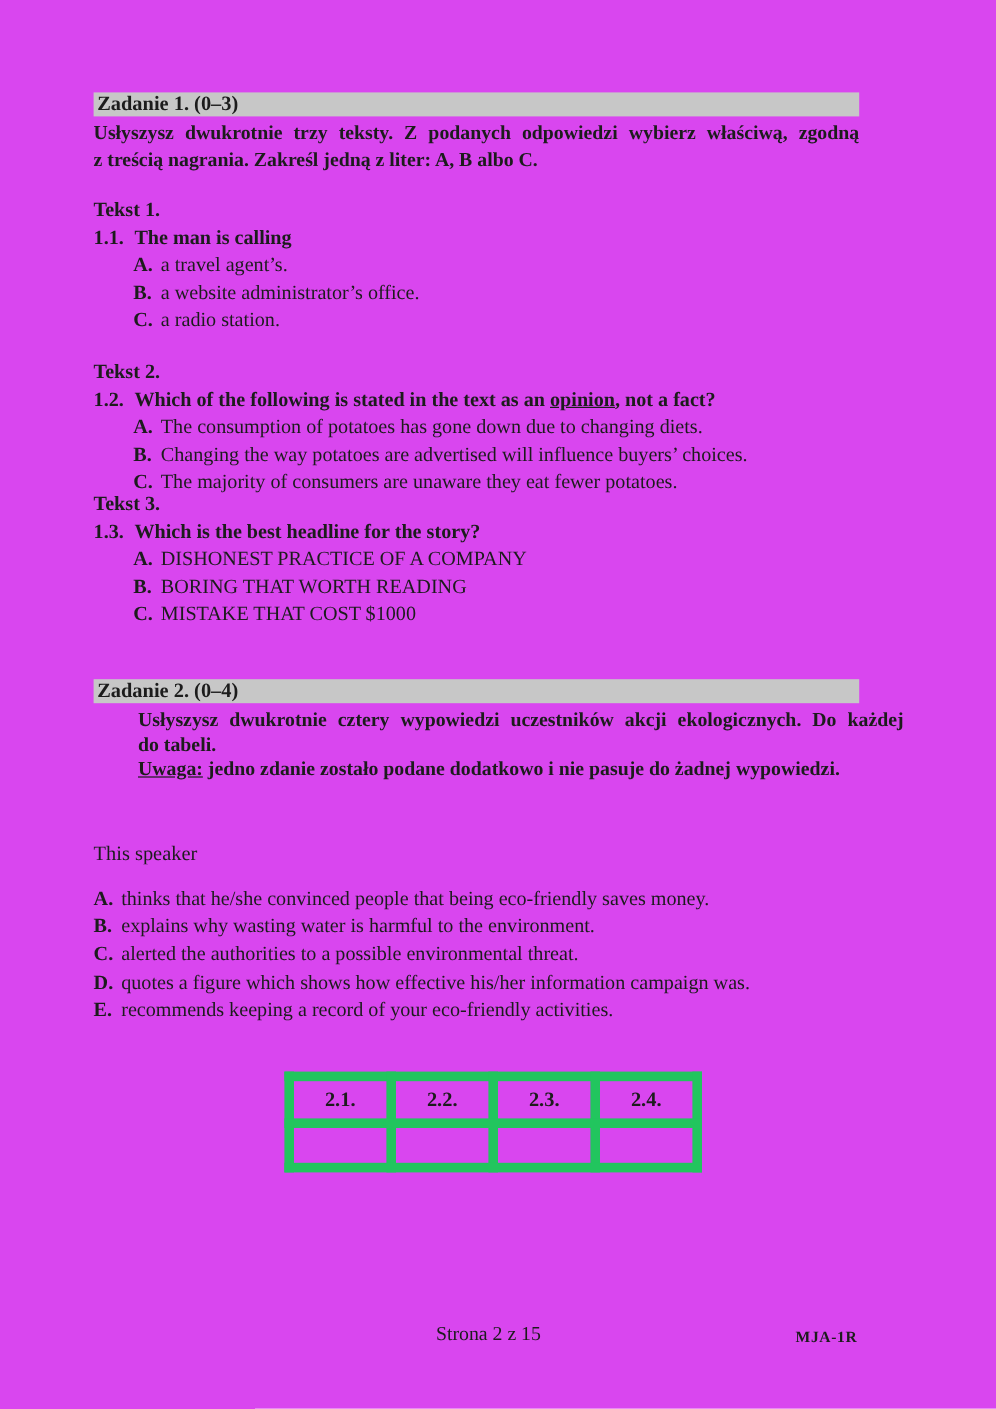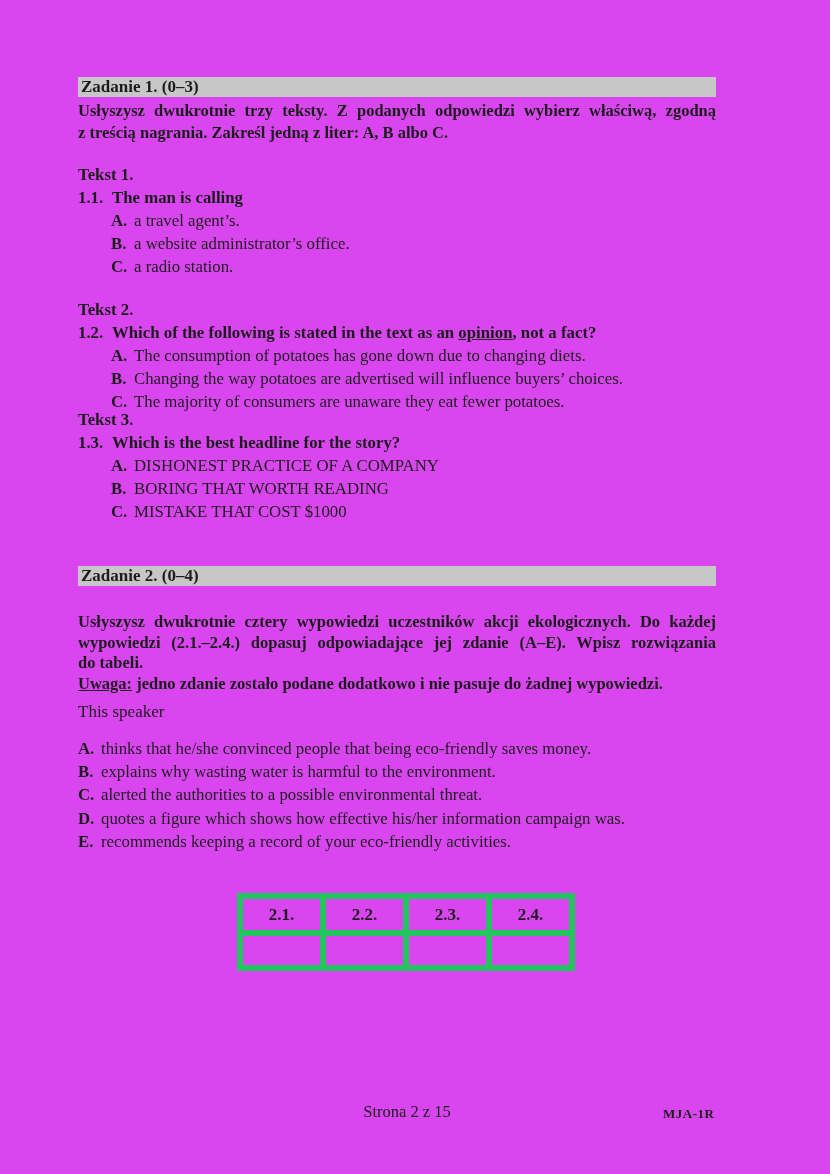--- a/index.html
+++ b/index.html
@@ -30,21 +30,21 @@
   .opt-letter { font-weight:bold; width:23px; flex:0 0 23px; }
   .opt-text { }
 
   .speaker { left:78px; font-weight:normal; font-size:17px; line-height:22px; }
 
   .statements { left:78px; width:638px; font-size:16.8px; }
   .st { display:flex; line-height:23.2px; }
   .st-letter { font-weight:bold; width:23px; flex:0 0 23px; }
 
   table.answers { position:absolute; left:237px; top:893px; border-collapse:collapse; }
-  table.answers td { border:6px solid #22c55e; width:75px; text-align:center; vertical-align:middle; }
+  table.answers td { border:8px solid #22c55e; width:75px; text-align:center; vertical-align:middle; }
   table.answers tr.hrow td { height:29px; font-weight:bold; font-size:17px; }
   table.answers tr.arow td { height:27px; }
 
   .footer-page { left:88px; width:638px; top:1102px; text-align:center; font-size:16.5px; }
   .footer-code { left:663px; top:1106px; font-weight:bold; font-size:13px; letter-spacing:0.5px; }
 </style>
 </head>
 <body>
 
 <div class="page">
@@ -115,23 +115,22 @@
     <div class="opt">
       <span class="opt-letter">C.</span>
       <span class="opt-text">MISTAKE THAT COST $1000</span>
     </div>
   </div>
 
   <div class="abs bar" style="top:566px;">
     <span class="bar-label">Zadanie 2. (0–4)</span>
   </div>
 
-  <div class="abs intro intro2" style="top:612px;">
+  <div class="abs intro intro2" style="top:590px;margin-left:37px;">
     <div class="jline">Usłyszysz dwukrotnie cztery wypowiedzi uczestników akcji ekologicznych. Do każdej</div>
-    <div class="jline">wypowiedzi (2.1.–2.4.) dopasuj odpowiadające jej zdanie (A–E). Wpisz rozwiązania</div>
     <div class="pline">do tabeli.</div>
     <div class="pline"><span class="u">Uwaga:</span><span> jedno zdanie zostało podane dodatkowo i nie pasuje do żadnej wypowiedzi.</span></div>
   </div>
 
   <div class="abs speaker" style="top:701px;">This speaker</div>
 
   <div class="abs statements" style="top:737px;">
     <div class="st">
       <span class="st-letter">A.</span>
       <span class="st-text">thinks that he/she convinced people that being eco-friendly saves money.</span>

